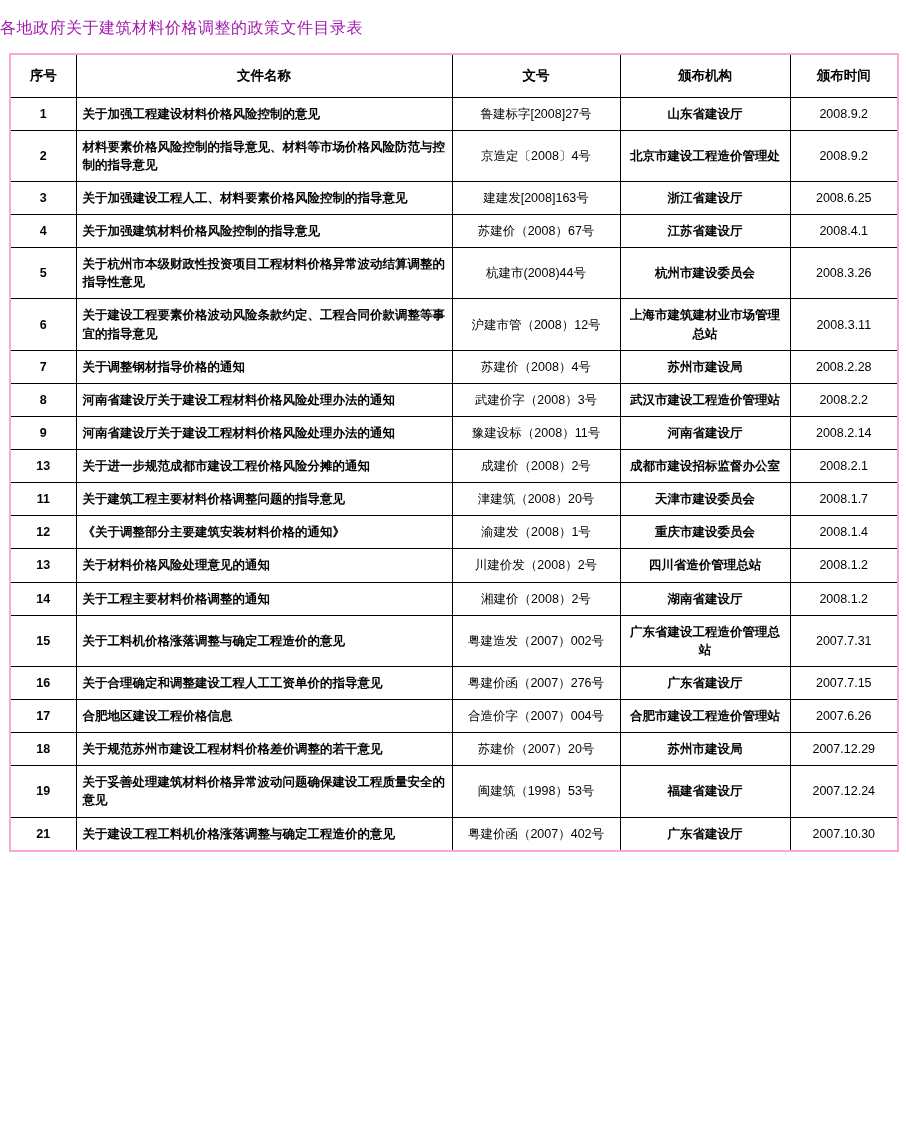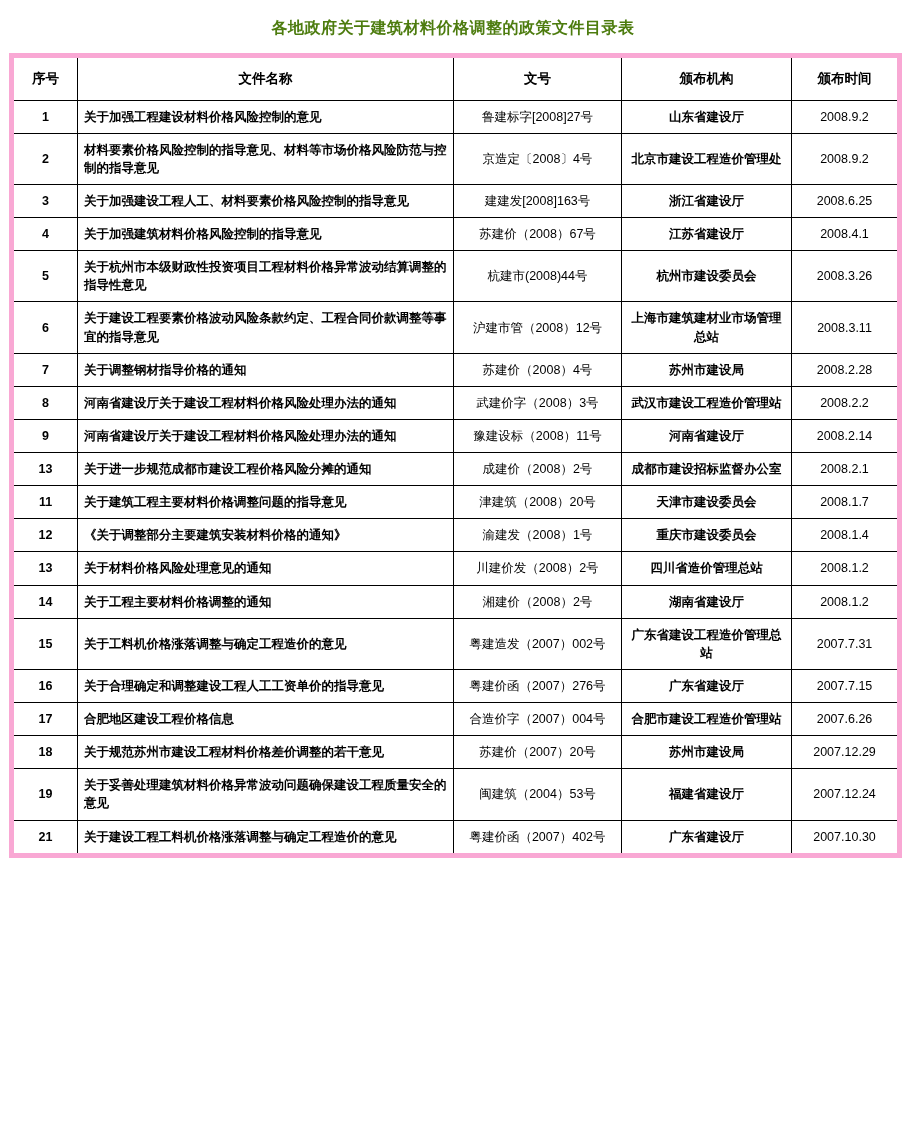--- a/index.html
+++ b/index.html
@@ -11,33 +11,33 @@
     width: 906px;
     font-family: "Liberation Sans", "DejaVu Sans", sans-serif;
     color: #000000;
   }
   .page {
     width: 906px;
     box-sizing: border-box;
     padding: 0;
   }
   .doc-title {
-    text-align: center;
+    text-align: left;
     font-size: 16px;
-    font-weight: bold;
+    font-weight: normal;
     letter-spacing: 0.5px;
     padding: 18px 0 14px 0;
-    color: #4d7c0f;
+    color: #a21caf;
   }
   table.policy-table {
     border-collapse: collapse;
     table-layout: fixed;
     width: 888px;
     margin: 0 9px 0 9px;
-    border: 5px solid #f9a8d4;
+    border: 2px solid #f9a8d4;
   }
   table.policy-table col.c-no    { width: 66px; }
   table.policy-table col.c-name  { width: 376px; }
   table.policy-table col.c-docno { width: 168px; }
   table.policy-table col.c-org   { width: 170px; }
   table.policy-table col.c-date  { width: 108px; }
 
   table.policy-table th,
   table.policy-table td {
     border: 1px solid #000;
@@ -220,21 +220,21 @@
         <tr>
           <td class="cell-no">18</td>
           <td class="cell-name">关于规范苏州市建设工程材料价格差价调整的若干意见</td>
           <td class="cell-docno">苏建价（2007）20号</td>
           <td class="cell-org">苏州市建设局</td>
           <td class="cell-date">2007.12.29</td>
         </tr>
         <tr>
           <td class="cell-no">19</td>
           <td class="cell-name">关于妥善处理建筑材料价格异常波动问题确保建设工程质量安全的意见</td>
-          <td class="cell-docno">闽建筑（2004）53号</td>
+          <td class="cell-docno">闽建筑（1998）53号</td>
           <td class="cell-org">福建省建设厅</td>
           <td class="cell-date">2007.12.24</td>
         </tr>
         <tr>
           <td class="cell-no">21</td>
           <td class="cell-name">关于建设工程工料机价格涨落调整与确定工程造价的意见</td>
           <td class="cell-docno">粤建价函（2007）402号</td>
           <td class="cell-org">广东省建设厅</td>
           <td class="cell-date">2007.10.30</td>
         </tr>

